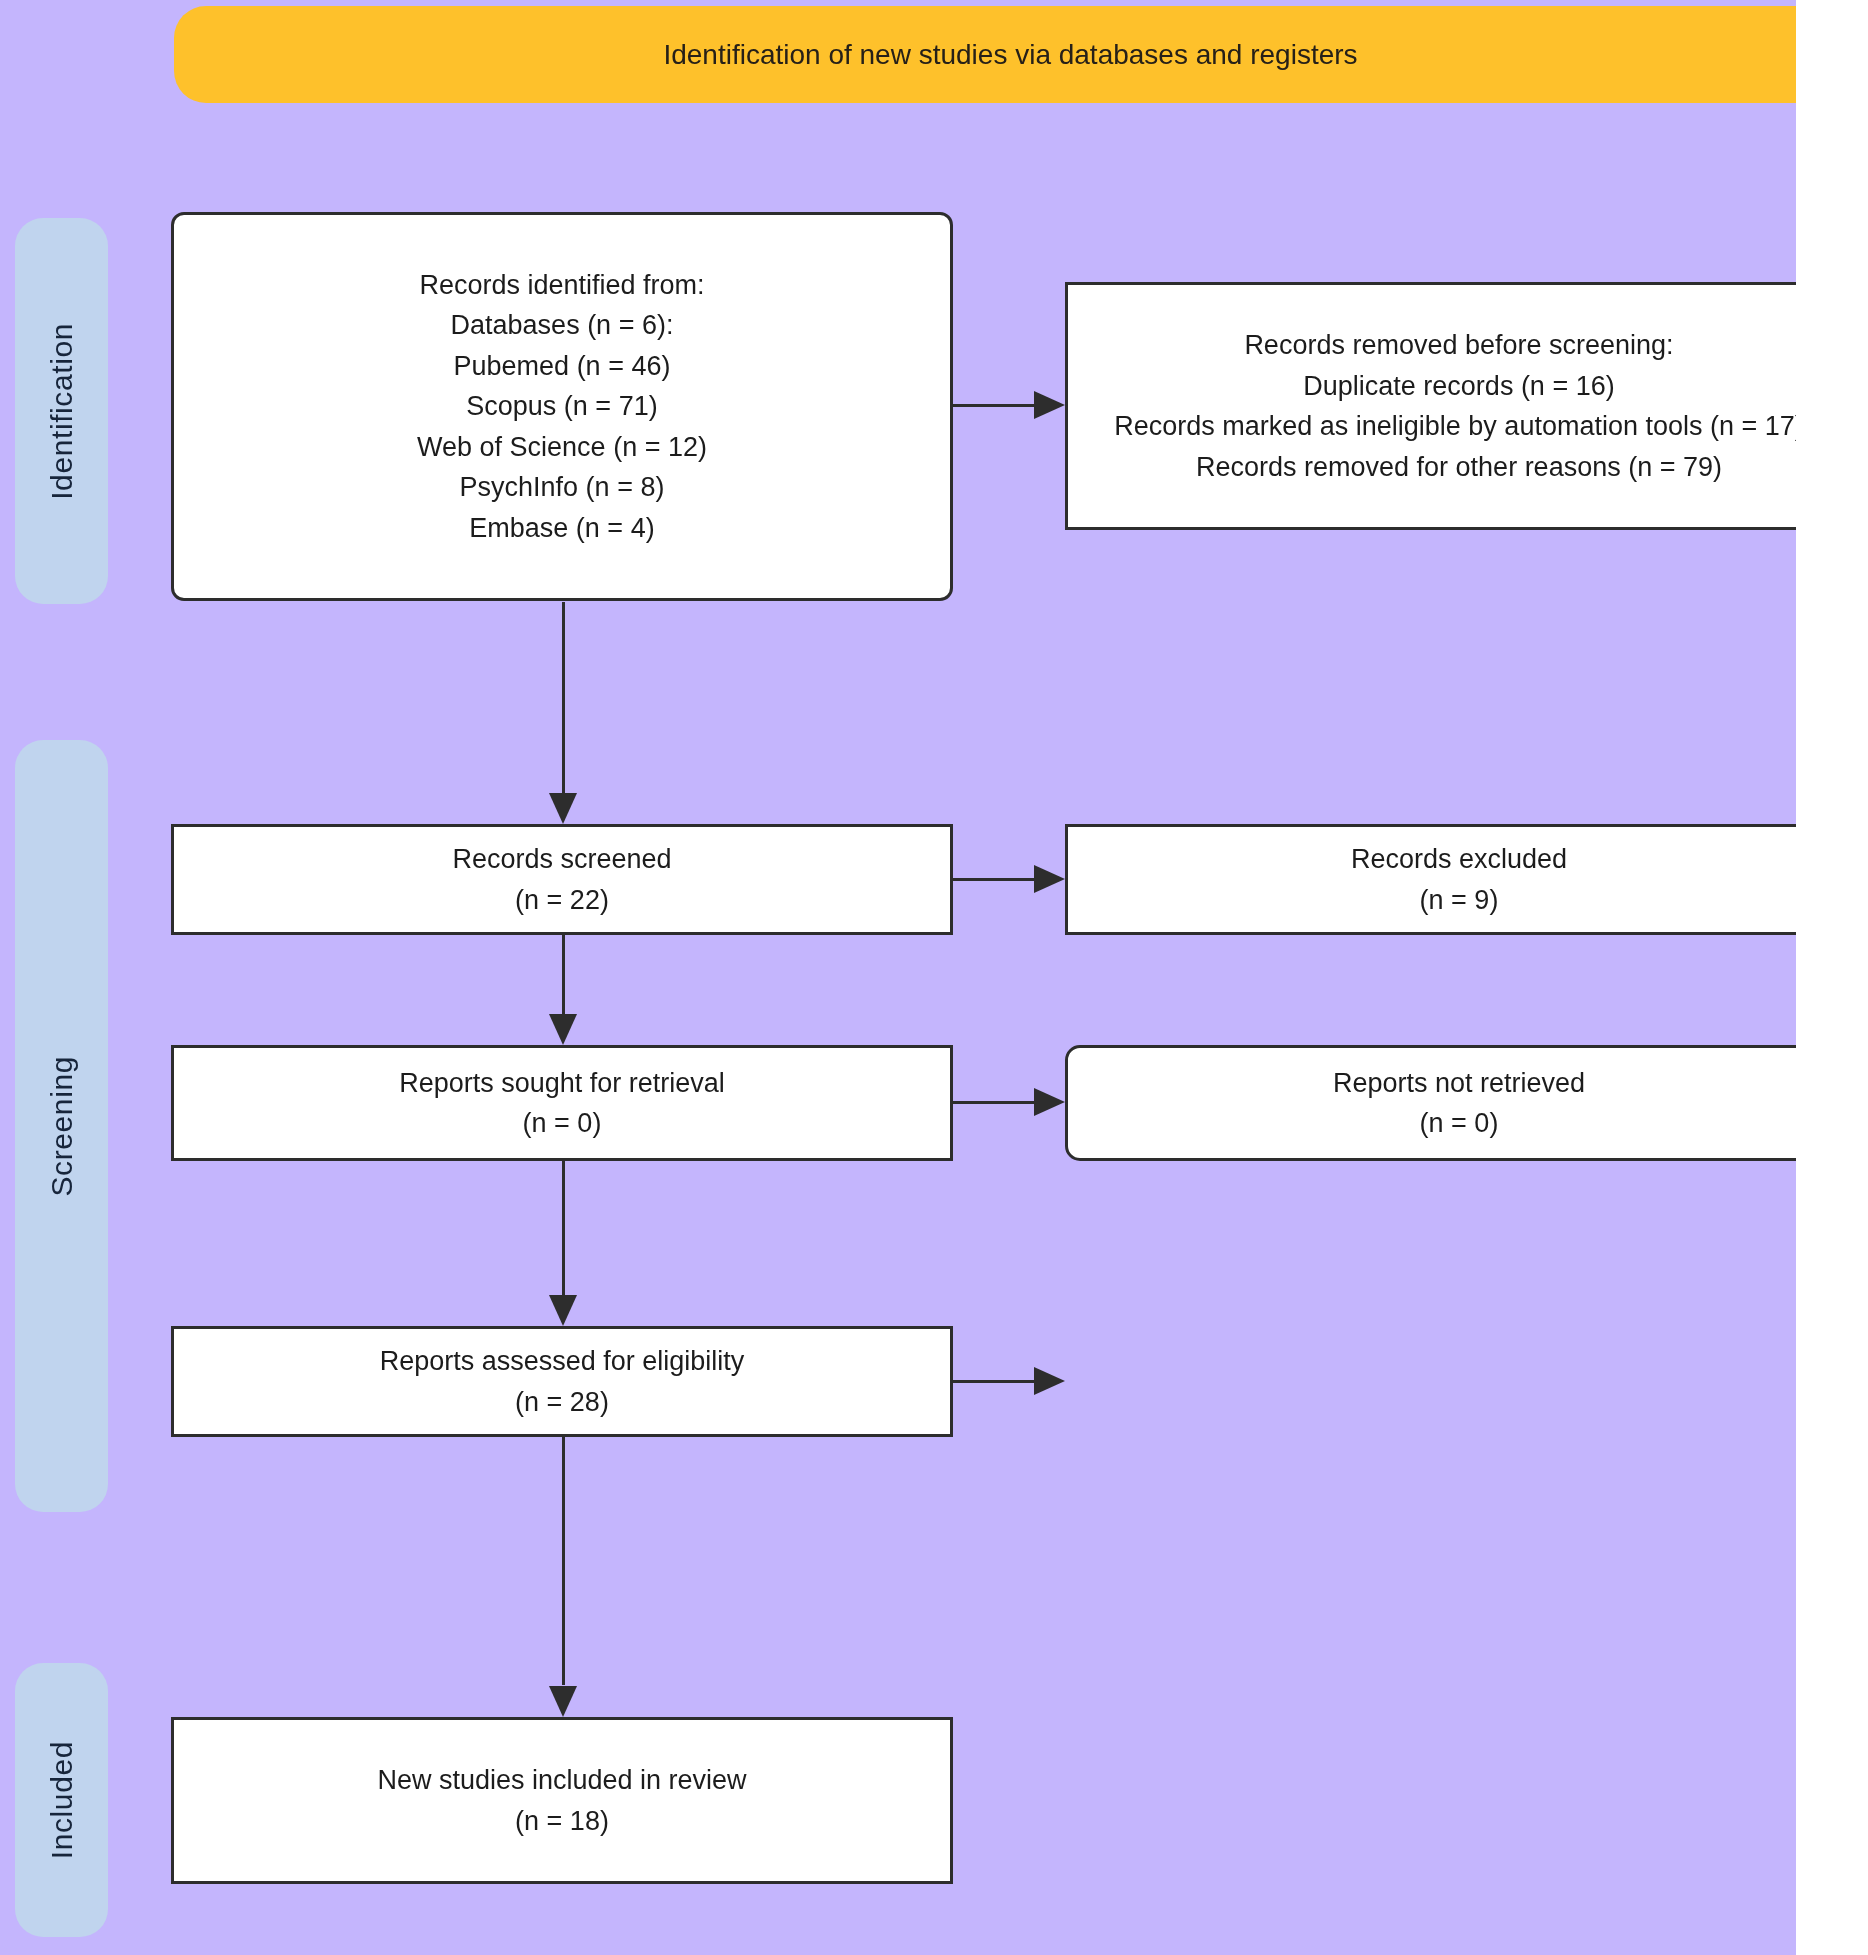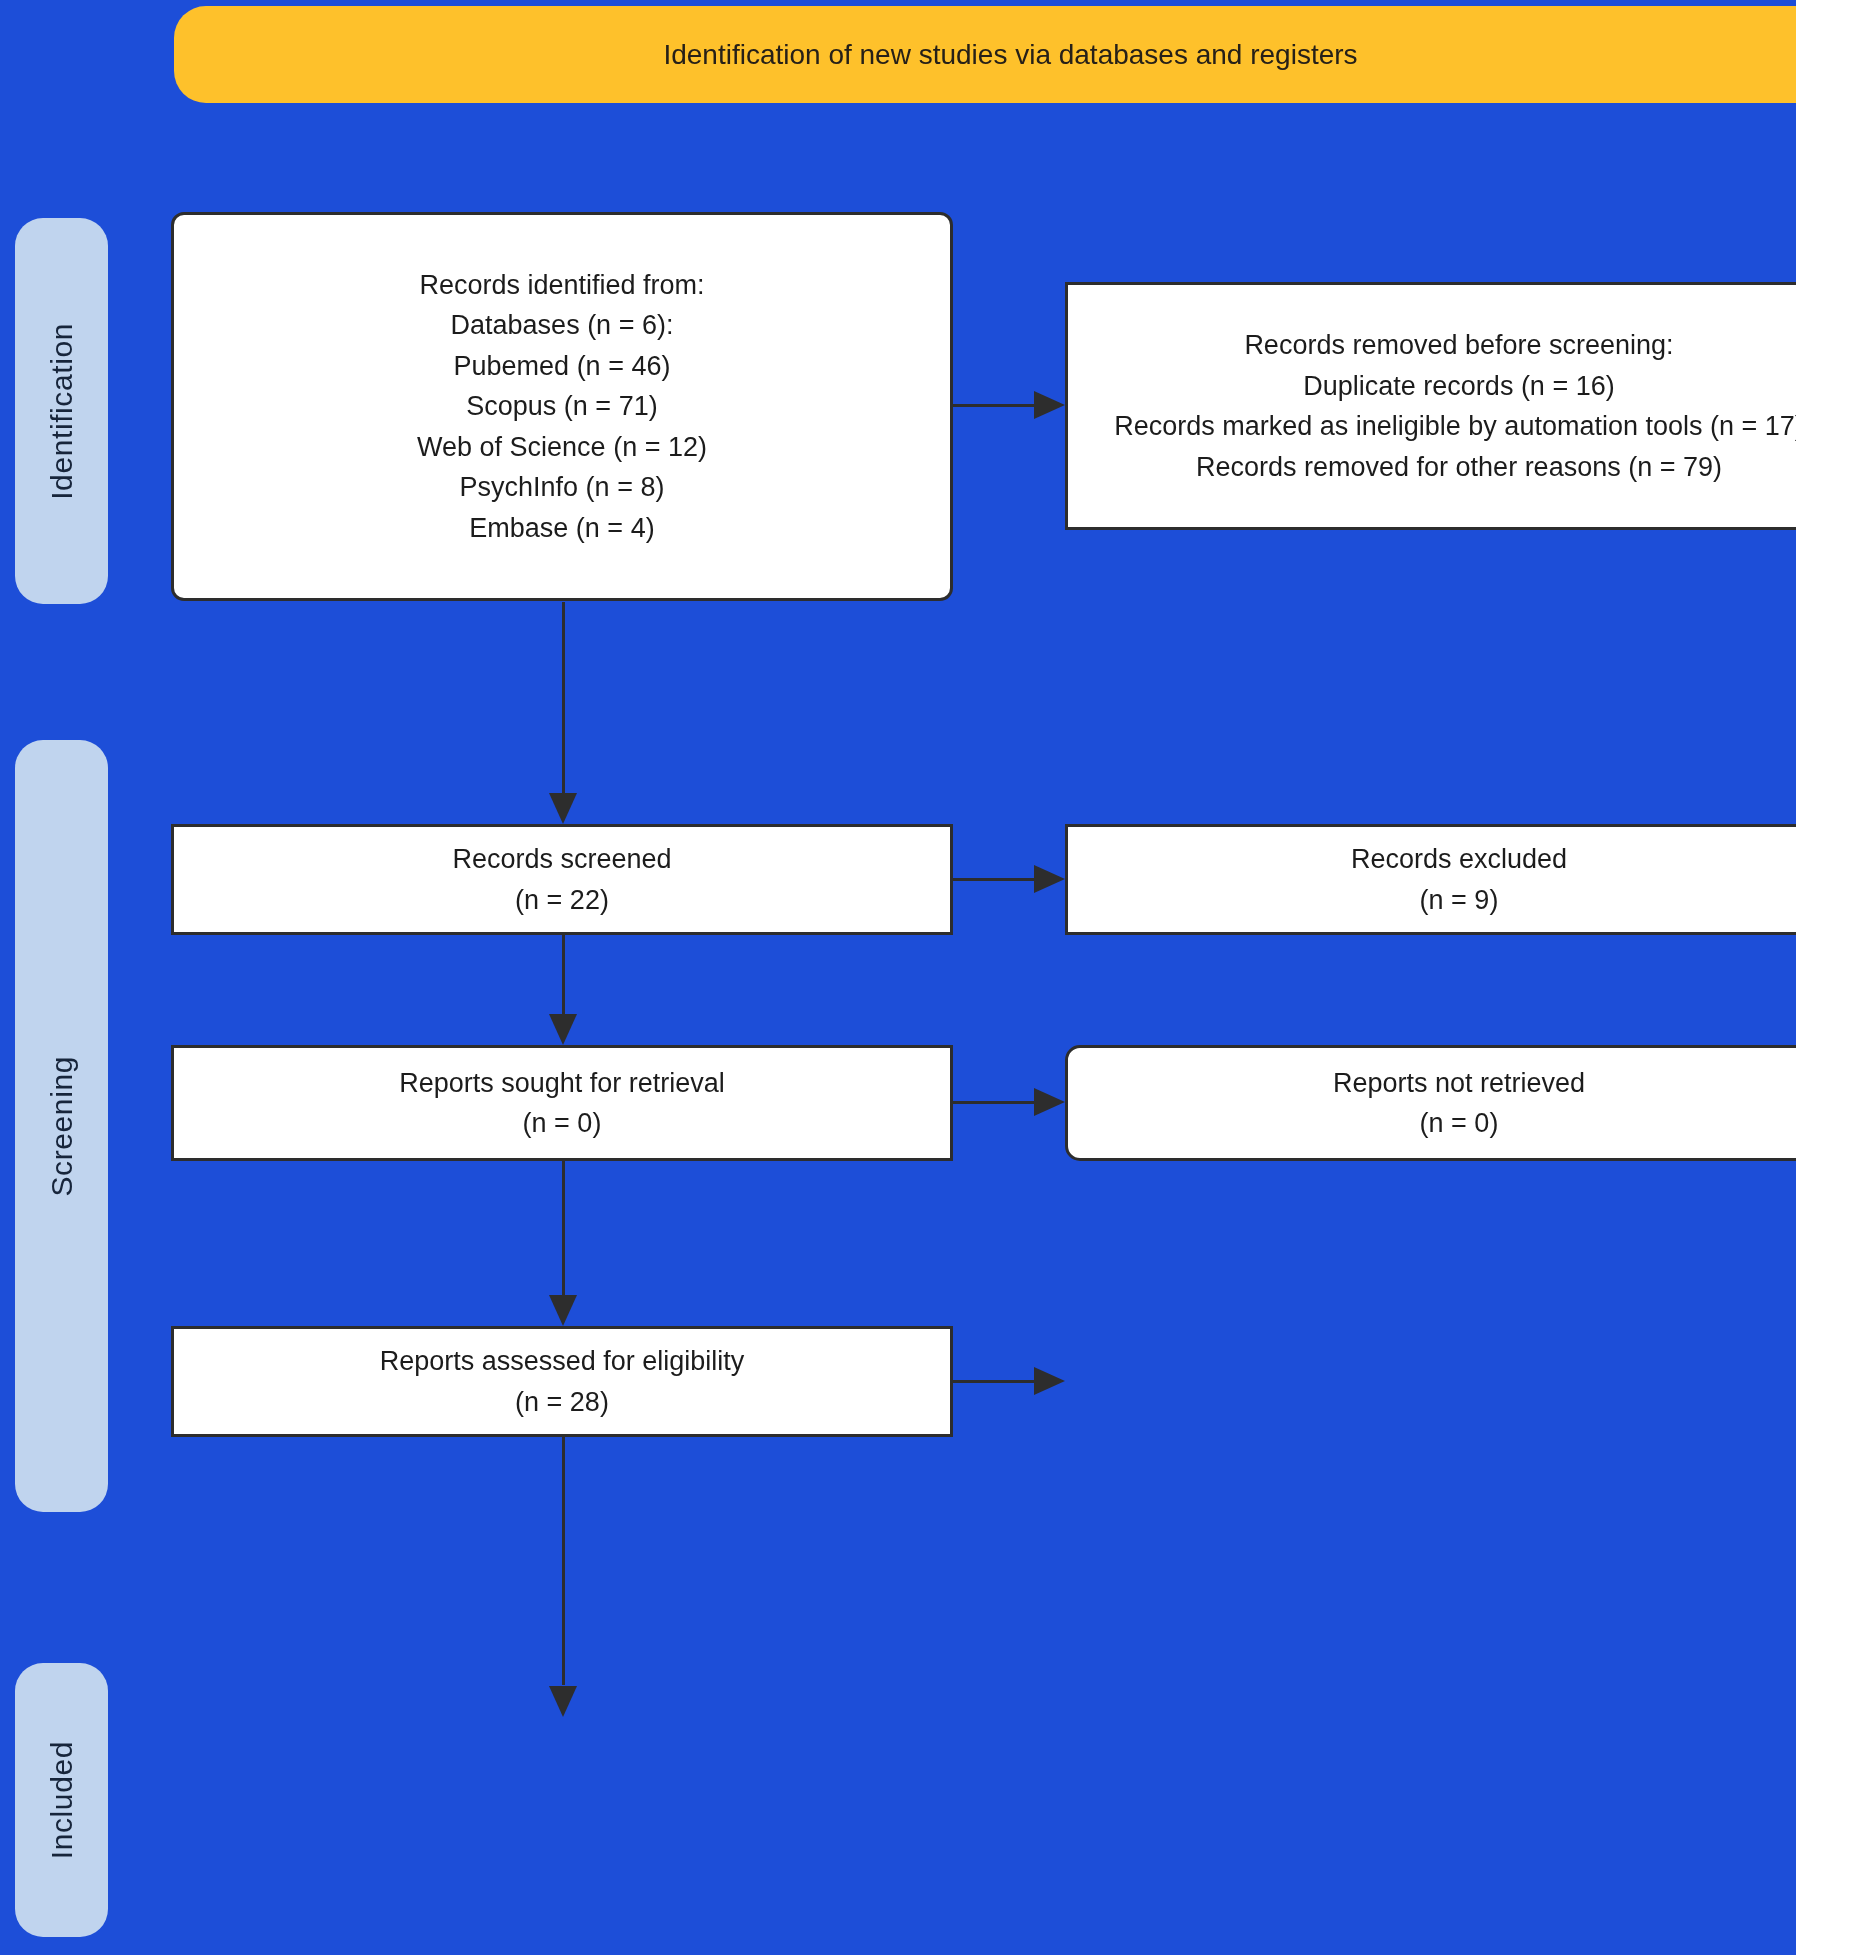--- a/index.html
+++ b/index.html
@@ -2,21 +2,21 @@
 <html style="font-size:10.3px"><head>
 <meta charset="utf-8">
 <style>
   html, body { margin: 0; padding: 0; background: #ffffff; }
   body { font-family: "Liberation Sans", sans-serif; color: #1c1c1c; }
 
   .canvas {
     position: relative;
     width: 1796px;
     height: 1955px;
-    background: #1d4ed8;
+    background: #c4b5fd;
     overflow: hidden;
   }
 
   .banner {
     position: absolute;
     left: 174px; top: 6.4px;
     width: 1673px; height: 97px;
     background: #FEC12B;
     border-radius: 32px;
     display: flex; align-items: center; justify-content: center;
@@ -143,20 +143,22 @@
   <div class="fbox col-left box-screened">Records screened
 (n = 22)</div>
   <div class="fbox col-right box-excluded">Records excluded
 (n = 9)</div>
   <div class="fbox col-left box-sought">Reports sought for retrieval
 (n = 0)</div>
   <div class="fbox col-right box-not-retrieved">Reports not retrieved
 (n = 0)</div>
   <div class="fbox col-left box-assessed">Reports assessed for eligibility
 (n = 28)</div>
+  <div class="fbox col-left box-included">New studies included in review
+(n = 18)</div>
 
   <div class="vline v1-line"></div>
   <div class="vhead v1-head"></div>
   <div class="vline v2-line"></div>
   <div class="vhead v2-head"></div>
   <div class="vline v3-line"></div>
   <div class="vhead v3-head"></div>
   <div class="vline v4-line"></div>
   <div class="vhead v4-head"></div>
 

